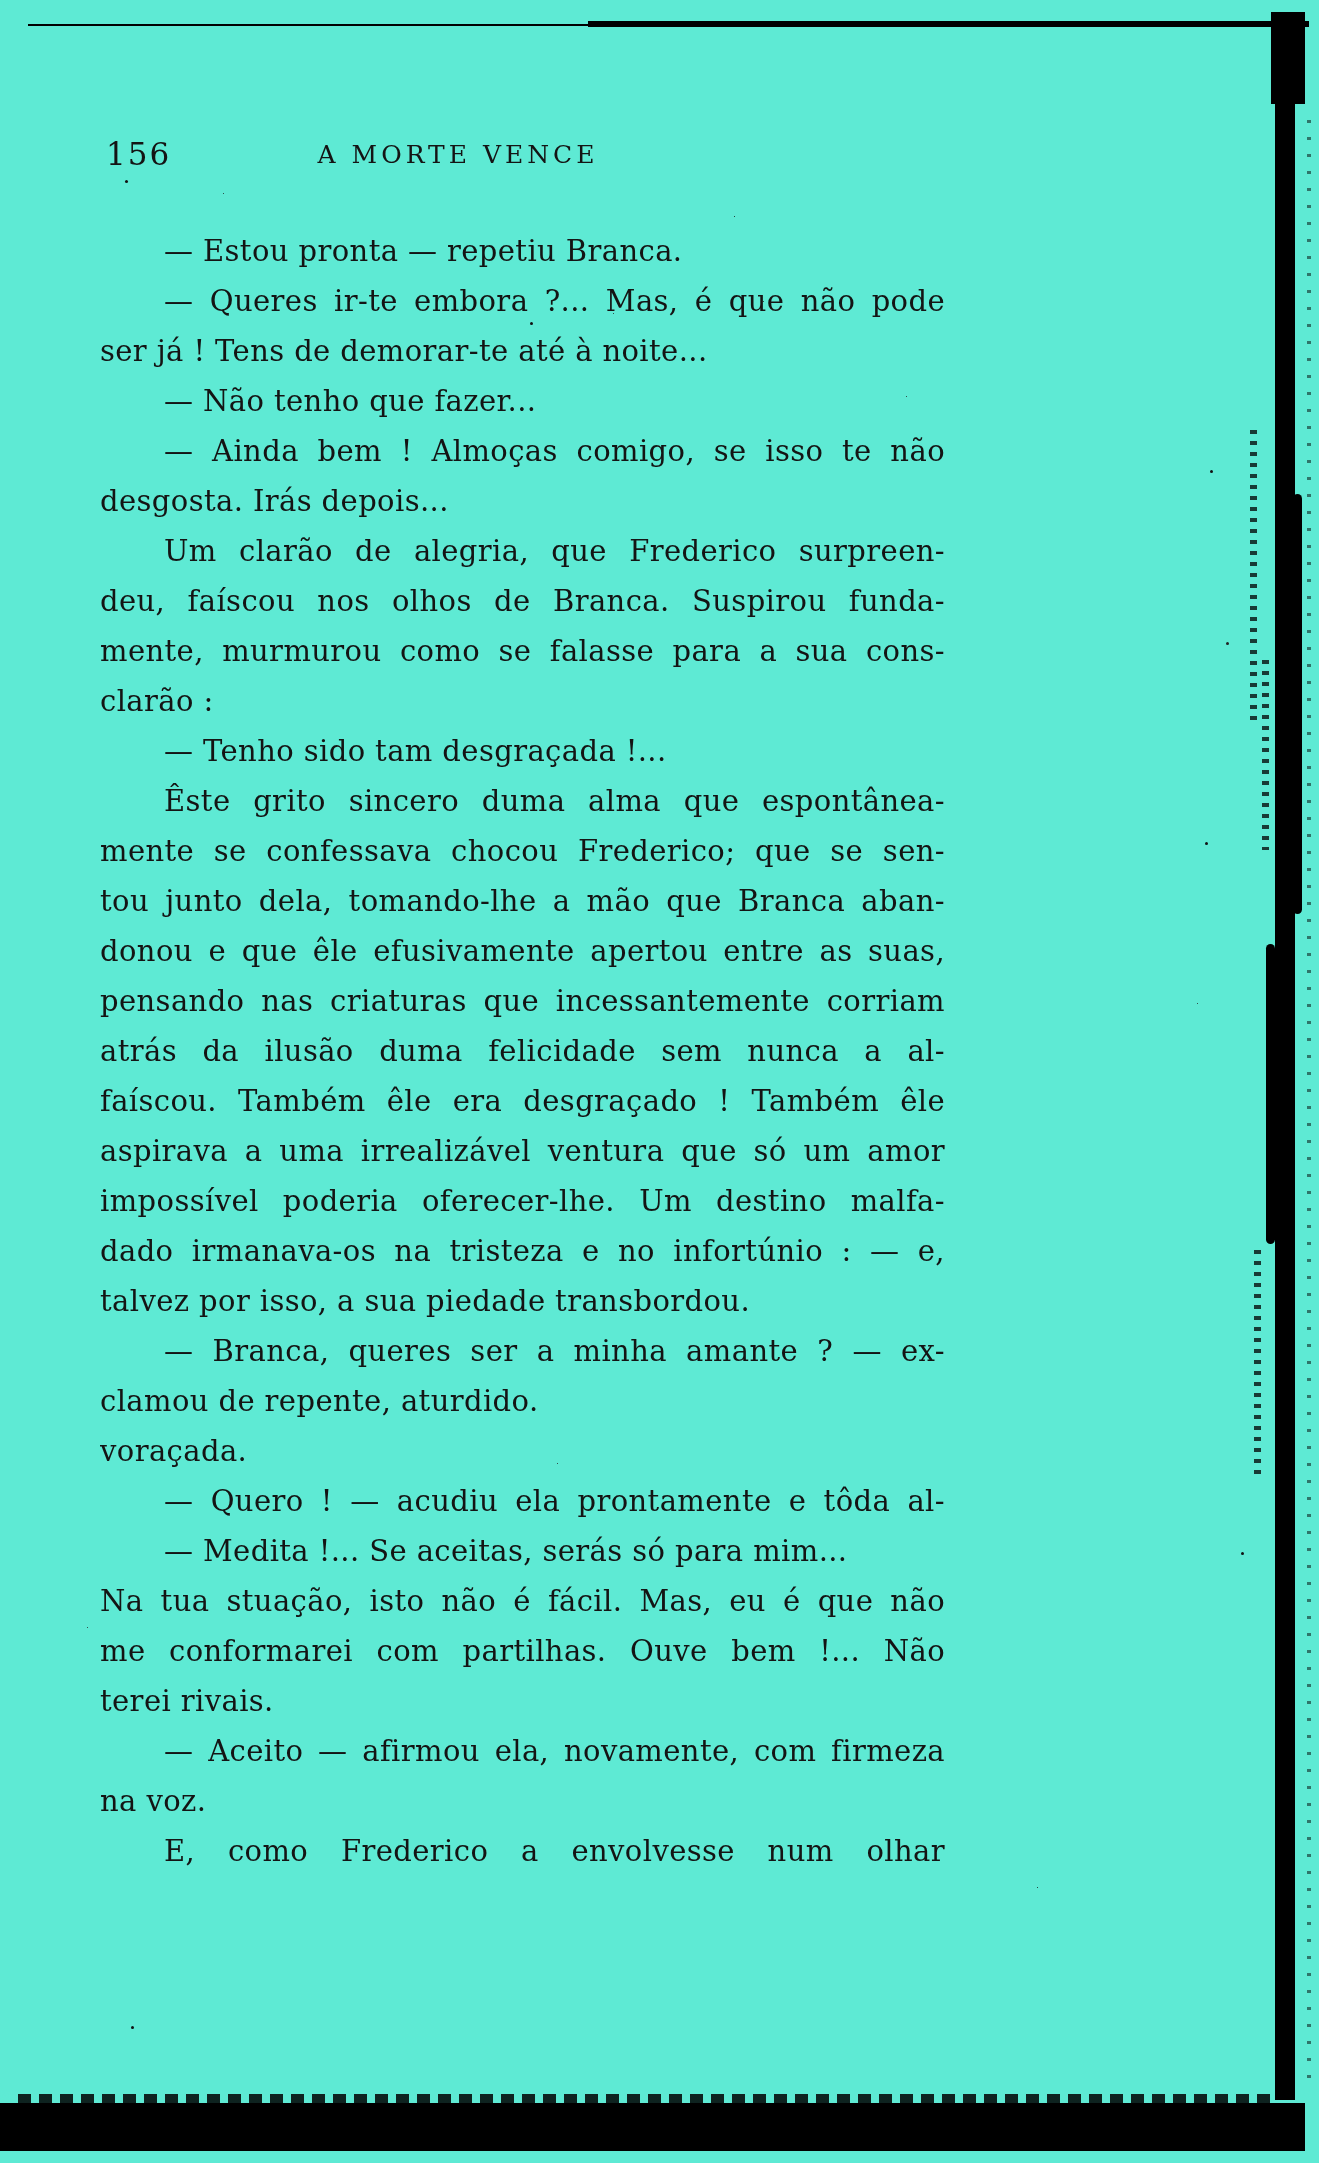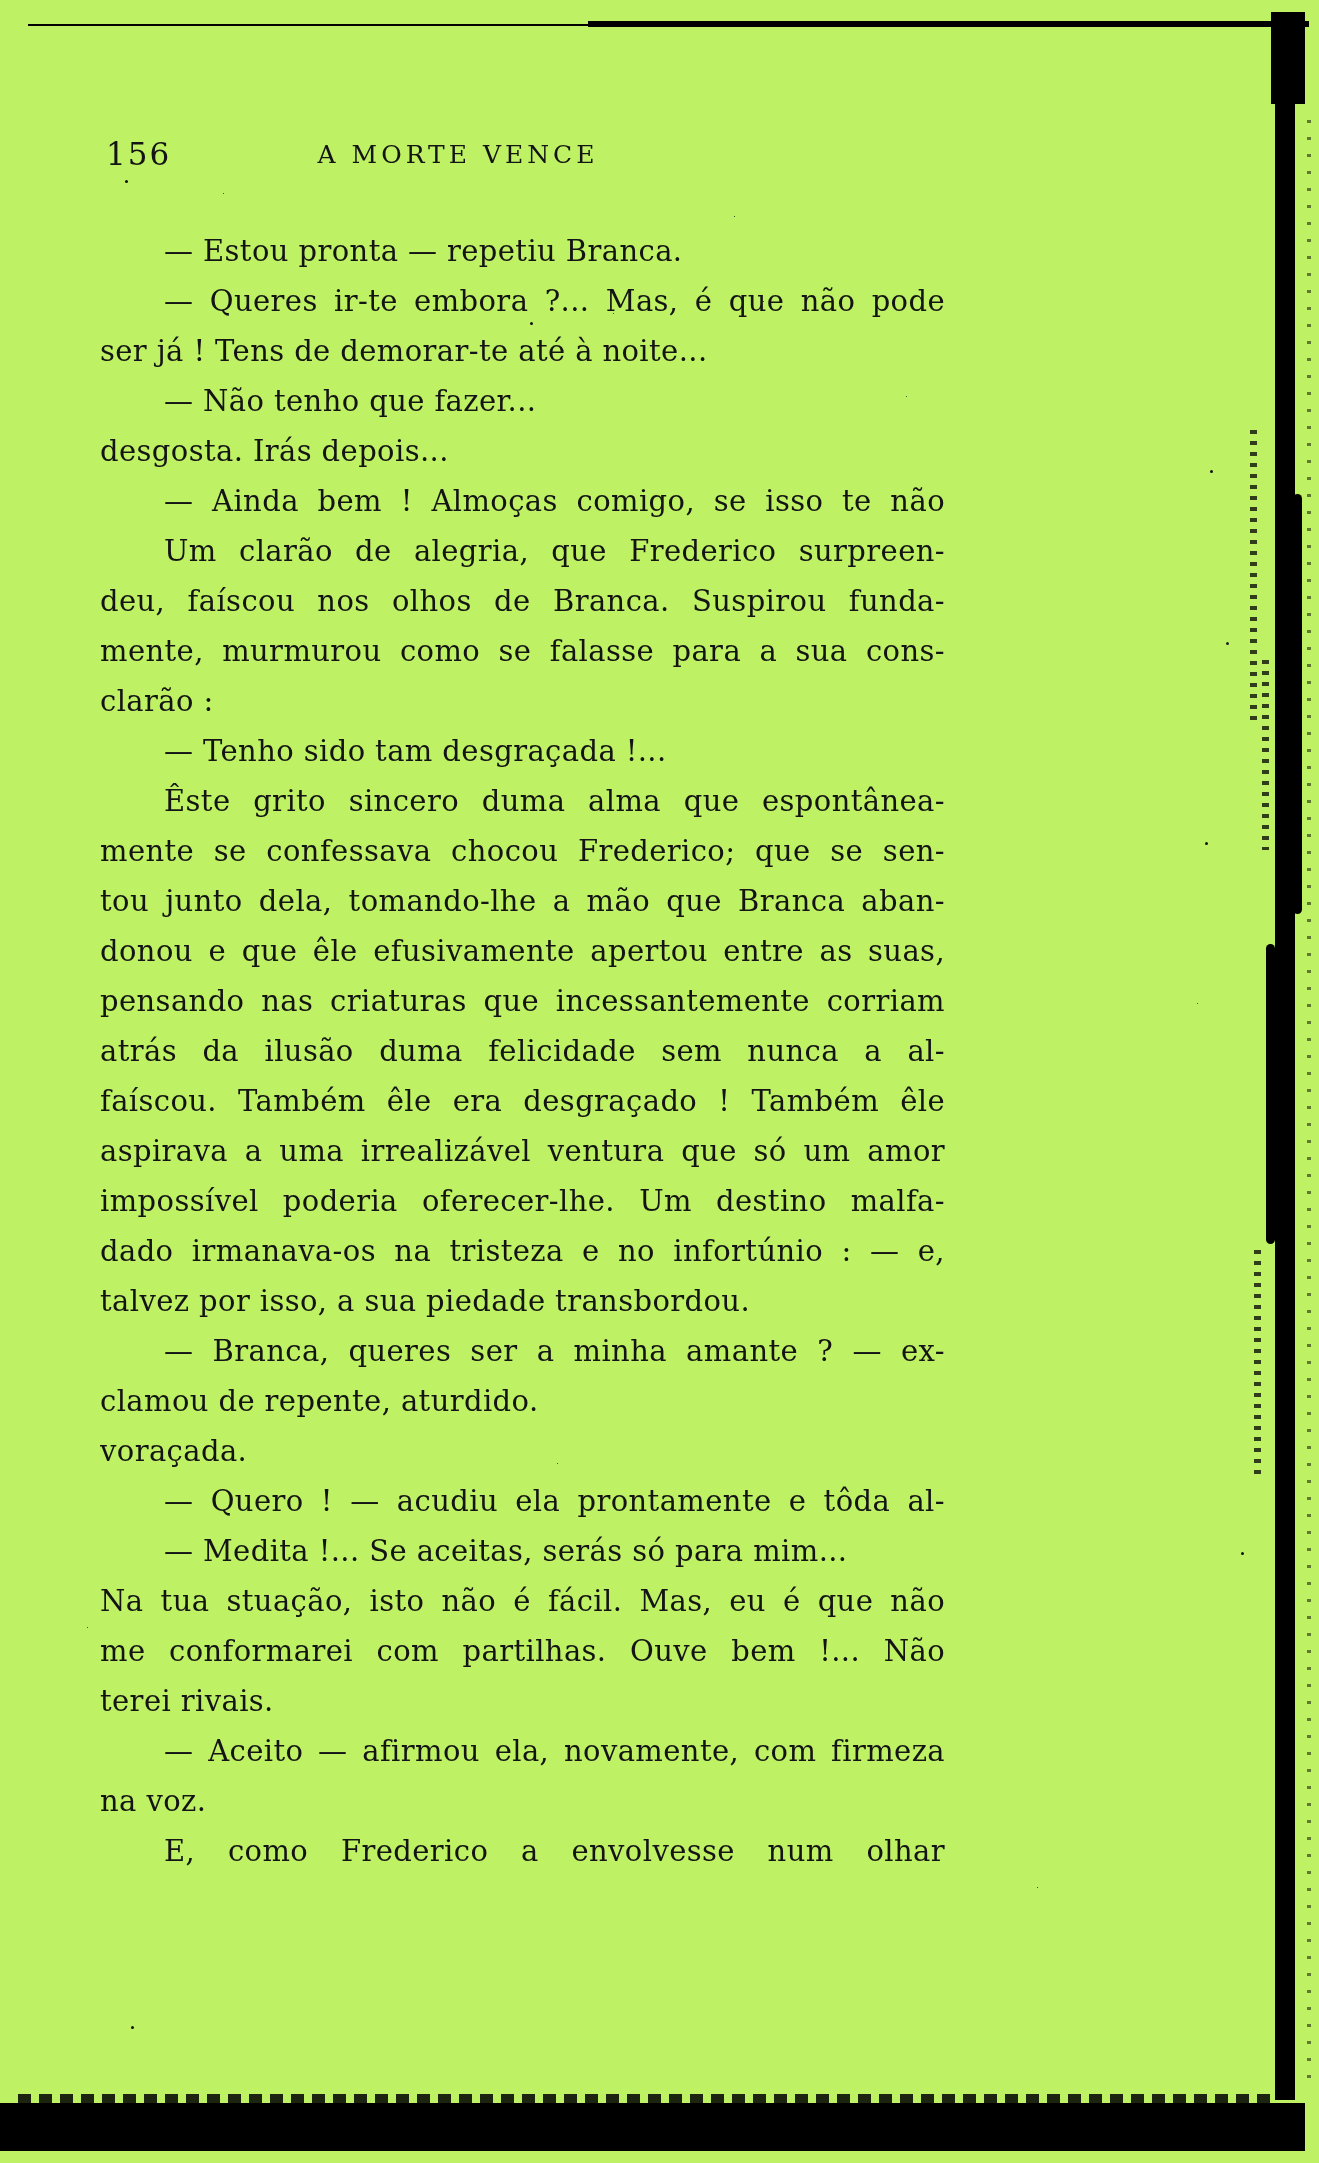--- a/index.html
+++ b/index.html
@@ -1,21 +1,21 @@
 <!DOCTYPE html>
 <html><head>
 <meta charset="utf-8">
 <style>
   html, body { margin: 0; padding: 0; background: #777; }
   .page {
     position: relative;
     width: 1319px;
     height: 2163px;
     margin: 0 auto;
-    background: #bef264;
+    background: #5eead4;
     overflow: hidden;
     font-family: "DejaVu Serif", "Liberation Serif", serif;
     color: #141414;
   }
 
   
   .header {
     position: absolute;
     top: 134px;
     left: 100px;
@@ -146,22 +146,22 @@
   <div class="header">
     <span class="page-number">156</span>
     <span class="running-title">A MORTE VENCE</span>
   </div>
 
   <div class="text-block">
       <div class="line indent">— Estou pronta — repetiu Branca.</div>
       <div class="line indent justify">— Queres ir-te embora ?... Mas, é que não pode</div>
       <div class="line">ser já ! Tens de demorar-te até à noite...</div>
       <div class="line indent">— Não tenho que fazer...</div>
+      <div class="line indent justify">— Ainda bem ! Almoças comigo, se isso te não</div>
       <div class="line">desgosta. Irás depois...</div>
-      <div class="line indent justify">— Ainda bem ! Almoças comigo, se isso te não</div>
       <div class="line indent justify">Um clarão de alegria, que Frederico surpreen-</div>
       <div class="line justify">deu, faíscou nos olhos de Branca. Suspirou funda-</div>
       <div class="line justify">mente, murmurou como se falasse para a sua cons-</div>
       <div class="line">clarão :</div>
       <div class="line indent">— Tenho sido tam desgraçada !...</div>
       <div class="line indent justify">Êste grito sincero duma alma que espontânea-</div>
       <div class="line justify">mente se confessava chocou Frederico; que se sen-</div>
       <div class="line justify">tou junto dela, tomando-lhe a mão que Branca aban-</div>
       <div class="line justify">donou e que êle efusivamente apertou entre as suas,</div>
       <div class="line justify">pensando nas criaturas que incessantemente corriam</div>

